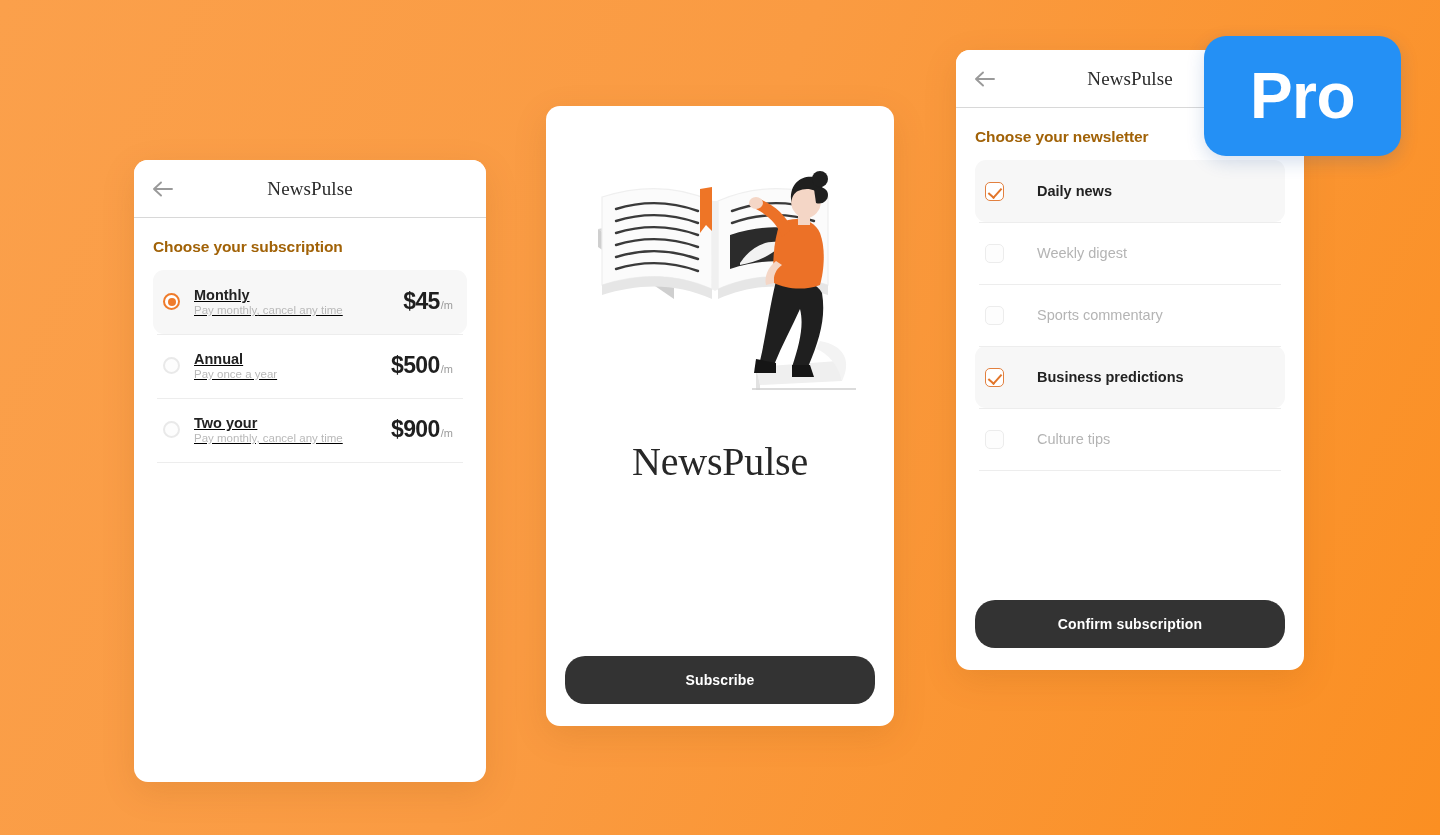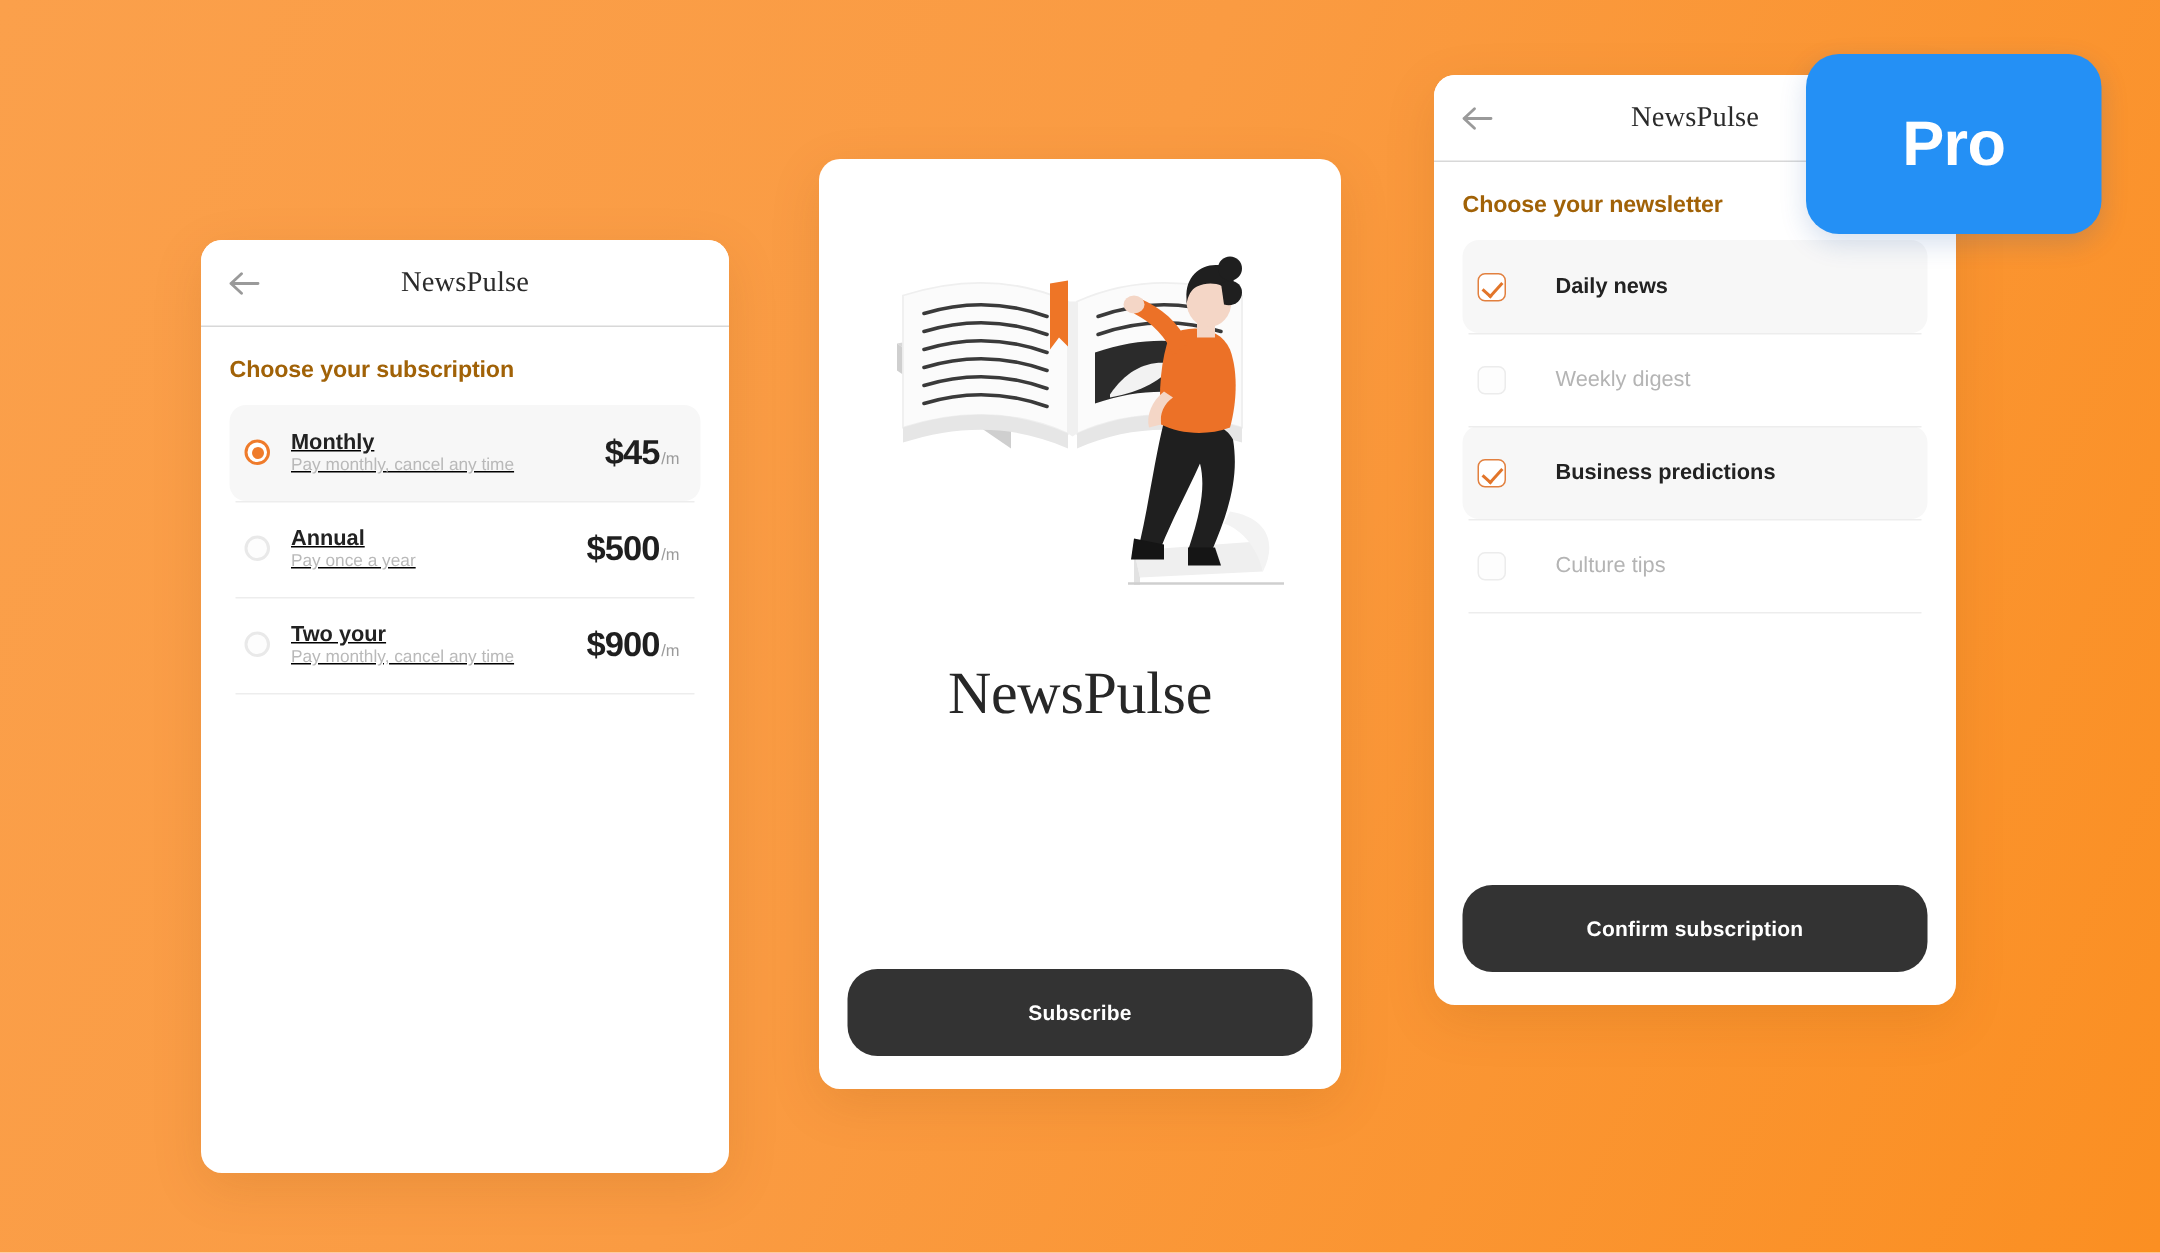--- a/index.html
+++ b/index.html
@@ -244,21 +244,21 @@
     font-weight: bold;
   }
 
   
   .cta-wrap {
     flex: 0 0 auto;
     padding: 0 19px 22px 19px;
   }
   .cta {
     width: 100%;
-    height: 58px;
+    height: 48px;
     border: none;
     border-radius: 20px;
     background: #333333;
     color: #ffffff;
     font-family: "Liberation Sans", sans-serif;
     font-size: 14px;
     font-weight: bold;
     letter-spacing: .15px;
     cursor: pointer;
   }
@@ -275,21 +275,21 @@
     border-radius: 22px;
     background: #2490F5;
     display: flex;
     align-items: center;
     justify-content: center;
     box-shadow: 0 6px 18px rgba(20, 80, 160, 0.18);
     z-index: 20;
   }
   .pro-badge span {
     color: #fff;
-    font-size: 42px;
+    font-size: 64px;
     font-weight: bold;
     letter-spacing: -0.5px;
     line-height: 1;
   }
 </style>
 </head>
 <body>
 
 <div class="stage">
 
@@ -448,20 +448,24 @@
         <div class="news-row selected">
           <div class="checkbox on"></div>
           <div class="news-label">Daily news</div>
         </div>
 
         <div class="news-row">
           <div class="checkbox"></div>
           <div class="news-label">Weekly digest</div>
         </div>
 
+        <div class="news-row">
+          <div class="checkbox"></div>
+          <div class="news-label">Sports commentary</div>
+        </div>
 
         <div class="news-row selected">
           <div class="checkbox on"></div>
           <div class="news-label">Business predictions</div>
         </div>
 
         <div class="news-row">
           <div class="checkbox"></div>
           <div class="news-label">Culture tips</div>
         </div>

